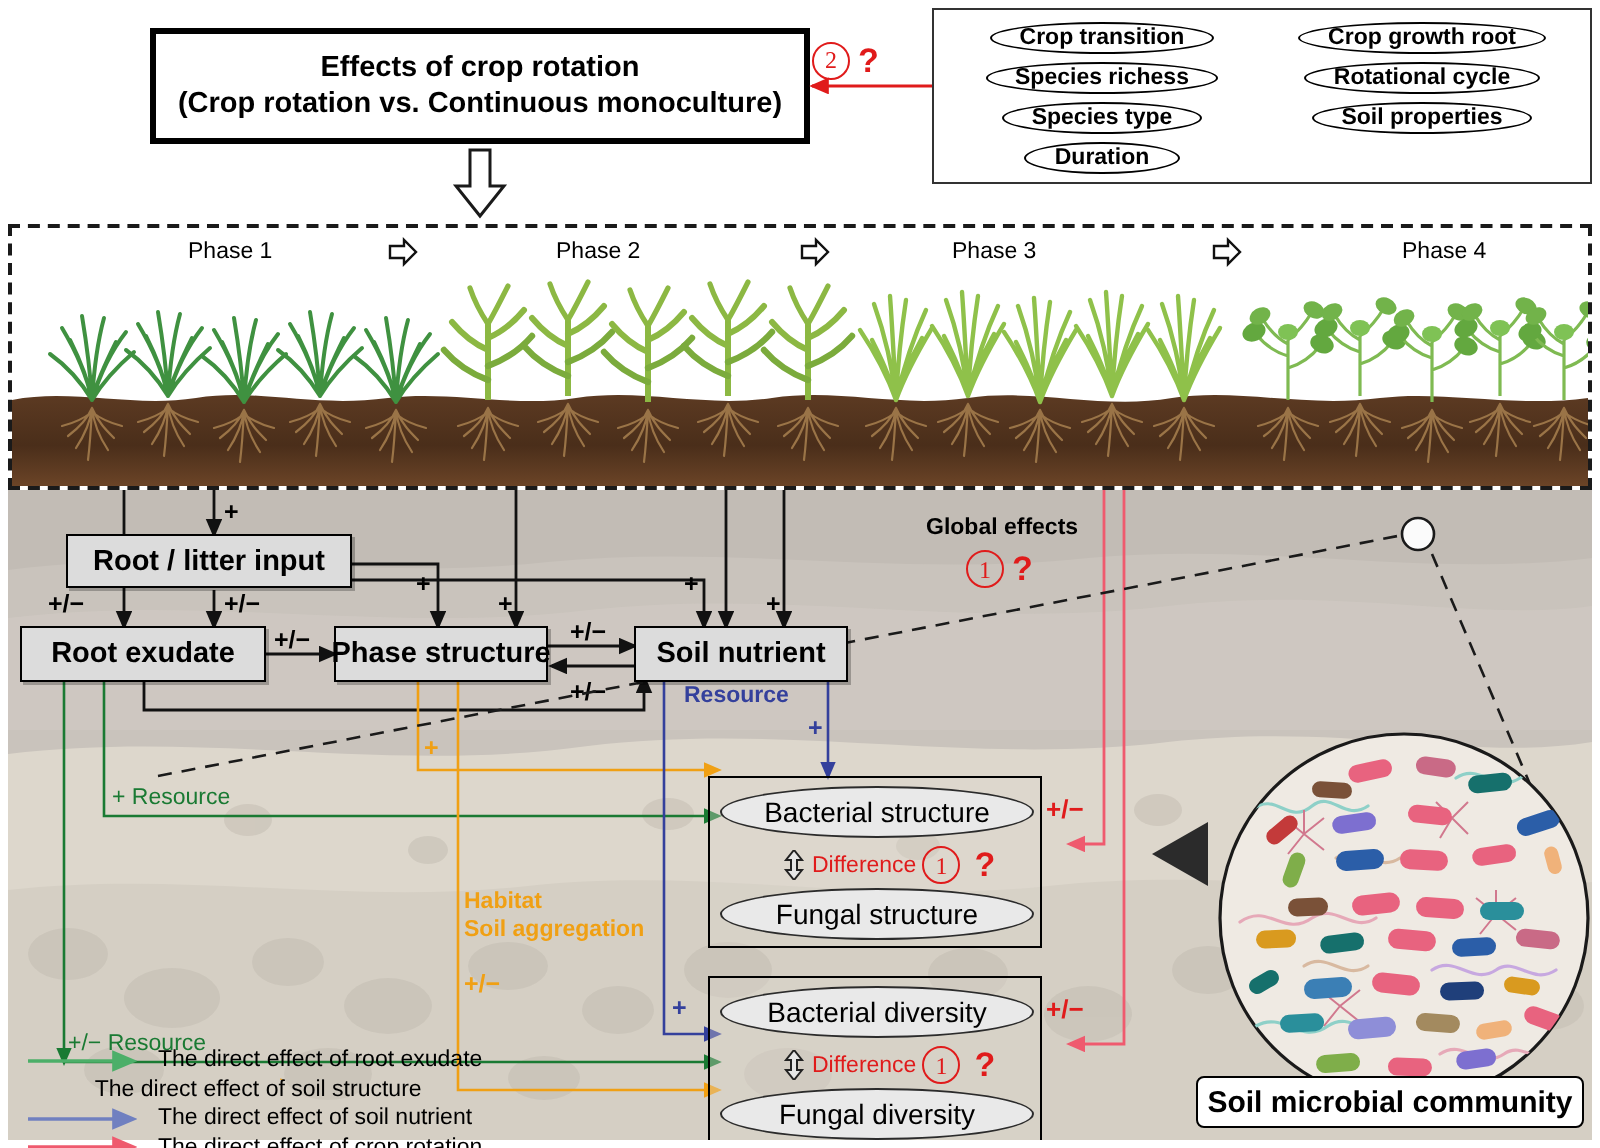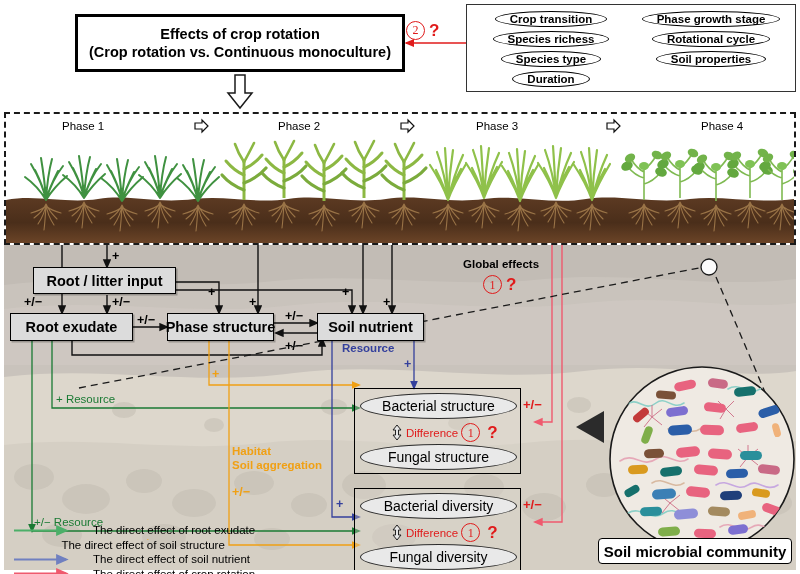--- a/index.html
+++ b/index.html
@@ -84,21 +84,21 @@
 
   .restxt-green{color:#1a7a33;font-size:11.5px;font-weight:normal;white-space:nowrap;}
   .restxt-blue{color:#34409c;font-size:11.5px;font-weight:bold;white-space:nowrap;}
   .restxt-or{color:#f0a014;font-size:11.5px;font-weight:bold;white-space:nowrap;line-height:1.18;}
   .sign-blue{color:#34409c;font-size:12.5px;font-weight:bold;}
   .sign-or{color:#f0a014;font-size:12.5px;font-weight:bold;}
 
   
   #legend{left:12px;top:524px;}
   #legend .row{display:flex;align-items:center;height:12.5px;}
-  #legend .txt{font-size:11.5px;color:#000;margin-left:19px;}
+  #legend .txt{font-size:11.5px;color:#000;margin-left:5px;}
 
   #smc-label{
     left:598px;top:538px;width:194px;height:26px;
     border:1.4px solid #000;border-radius:4px;background:#fff;
     display:flex;align-items:center;justify-content:center;
     font-size:15px;font-weight:bold;color:#000;box-sizing:border-box;
   }
 </style>
 </head>
 <body>
@@ -116,35 +116,35 @@
   </defs>
   <line x1="62" y1="7" x2="2" y2="7" stroke="#e01b1b" stroke-width="1.4" marker-end="url(#ar-red)"></line>
 </svg>
 <div class="abs nosel" id="marker2" style="display:flex;align-items:center;">
   <span class="circnum">2</span>
   <span class="qm">?</span>
 </div>
 
 <div class="abs nosel" id="factors-box">
   <div class="oval">Crop transition</div>
-  <div class="oval">Phase growth stage</div>
+  <div class="oval">Crop growth root</div>
   <div class="oval">Species richess</div>
   <div class="oval">Rotational cycle</div>
   <div class="oval">Species type</div>
   <div class="oval">Soil properties</div>
   <div class="oval">Duration</div>
 </div>
 
 <svg class="abs nosel" style="left:225px;top:74px;width:30px;height:36px;">
   <path d="M10,1 L20,1 L20,19 L27,19 L15,34 L3,19 L10,19 Z" fill="#ffffff" stroke="#1a1a1a" stroke-width="1.5" stroke-linejoin="miter"></path>
 </svg>
 
 <div class="abs nosel" id="phase-panel">
 
-  <div class="abs phase-label" style="left:56px;top:6px;">Phase 1</div>
+  <div class="abs phase-label" style="left:88px;top:6px;">Phase 1</div>
   <div class="abs phase-label" style="left:272px;top:6px;">Phase 2</div>
   <div class="abs phase-label" style="left:470px;top:6px;">Phase 3</div>
   <div class="abs phase-label" style="left:695px;top:6px;">Phase 4</div>
 
   <svg class="abs nosel" style="left:188px;top:4px;width:16px;height:18px;">
     <path d="M1,5 L8,5 L8,2 L14,8 L8,14 L8,11 L1,11 Z" fill="#fff" stroke="#111" stroke-width="1.2"></path>
   </svg>
   <svg class="abs nosel" style="left:394px;top:4px;width:16px;height:18px;">
     <path d="M1,5 L8,5 L8,2 L14,8 L8,14 L8,11 L1,11 Z" fill="#fff" stroke="#111" stroke-width="1.2"></path>
   </svg>

